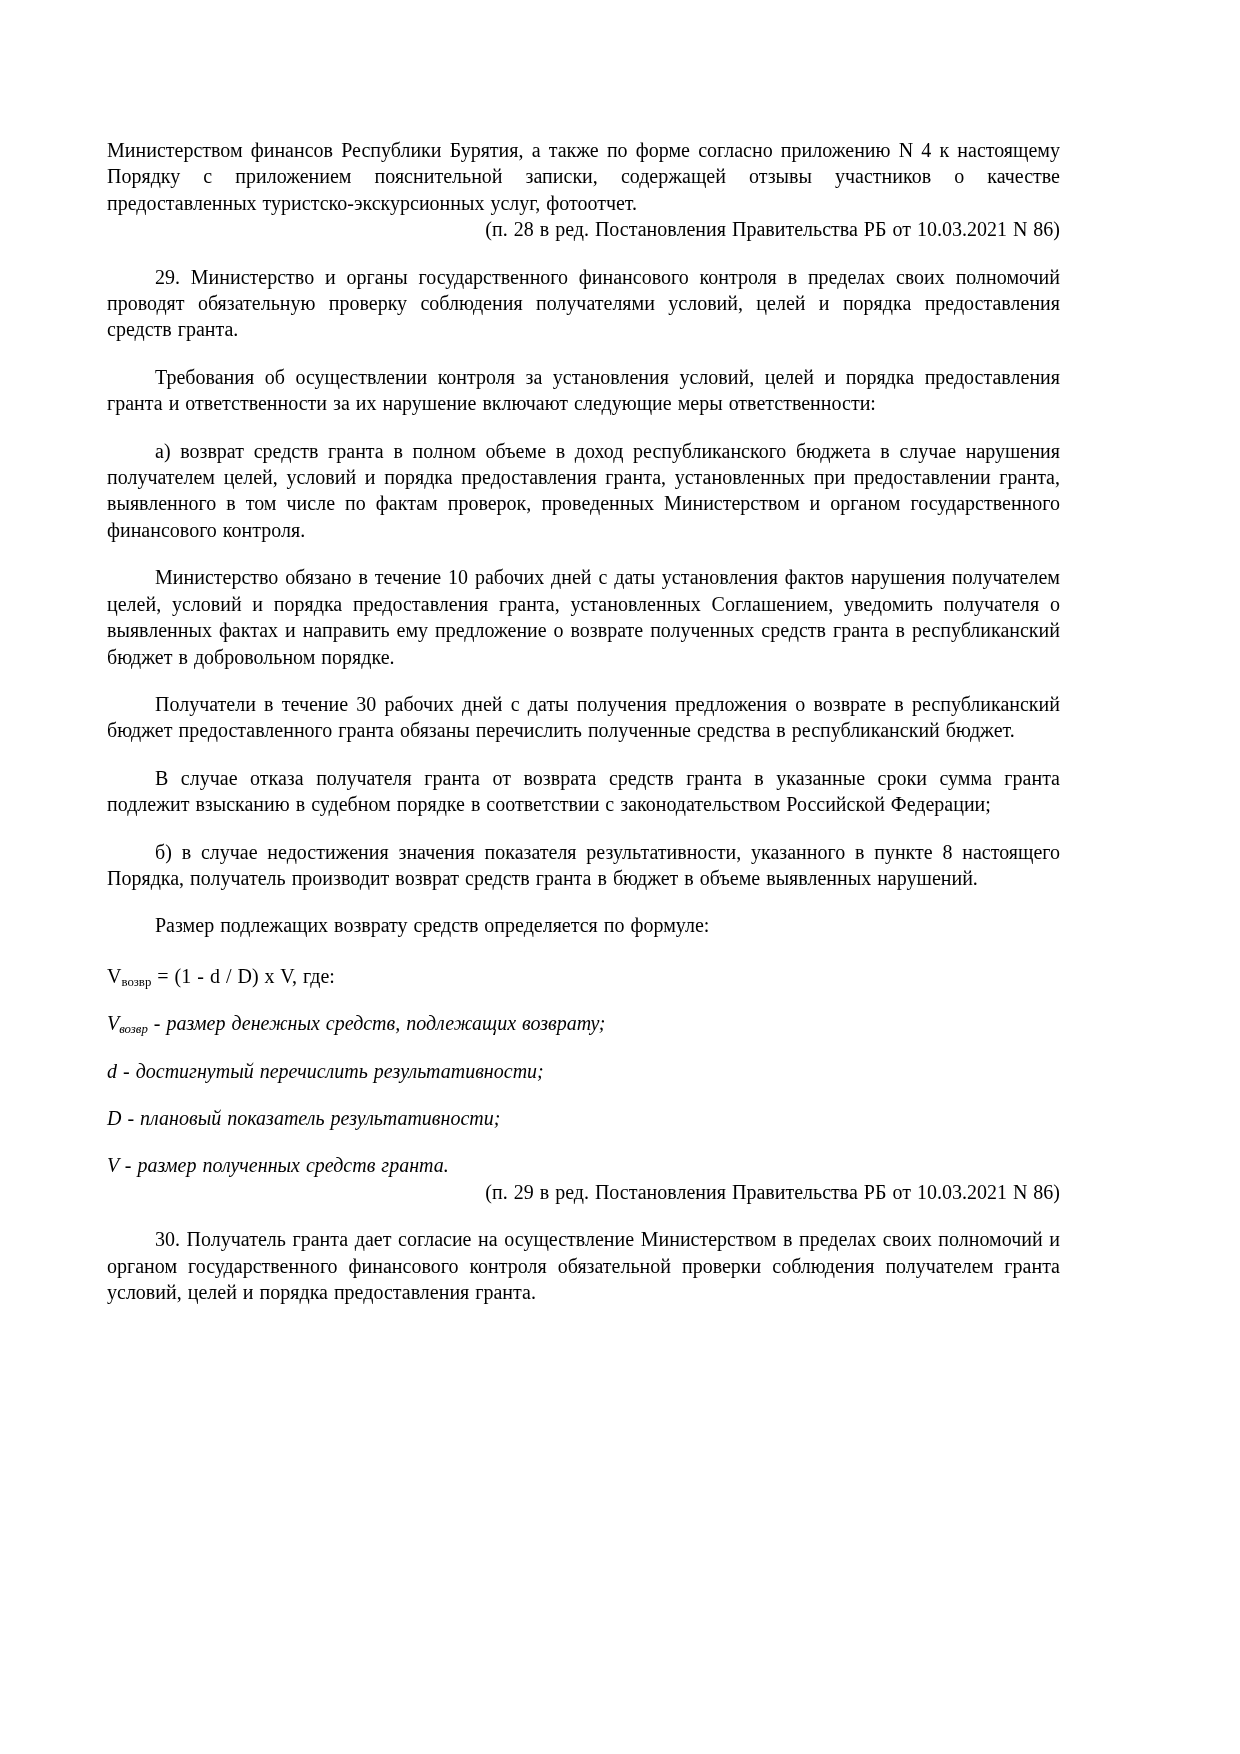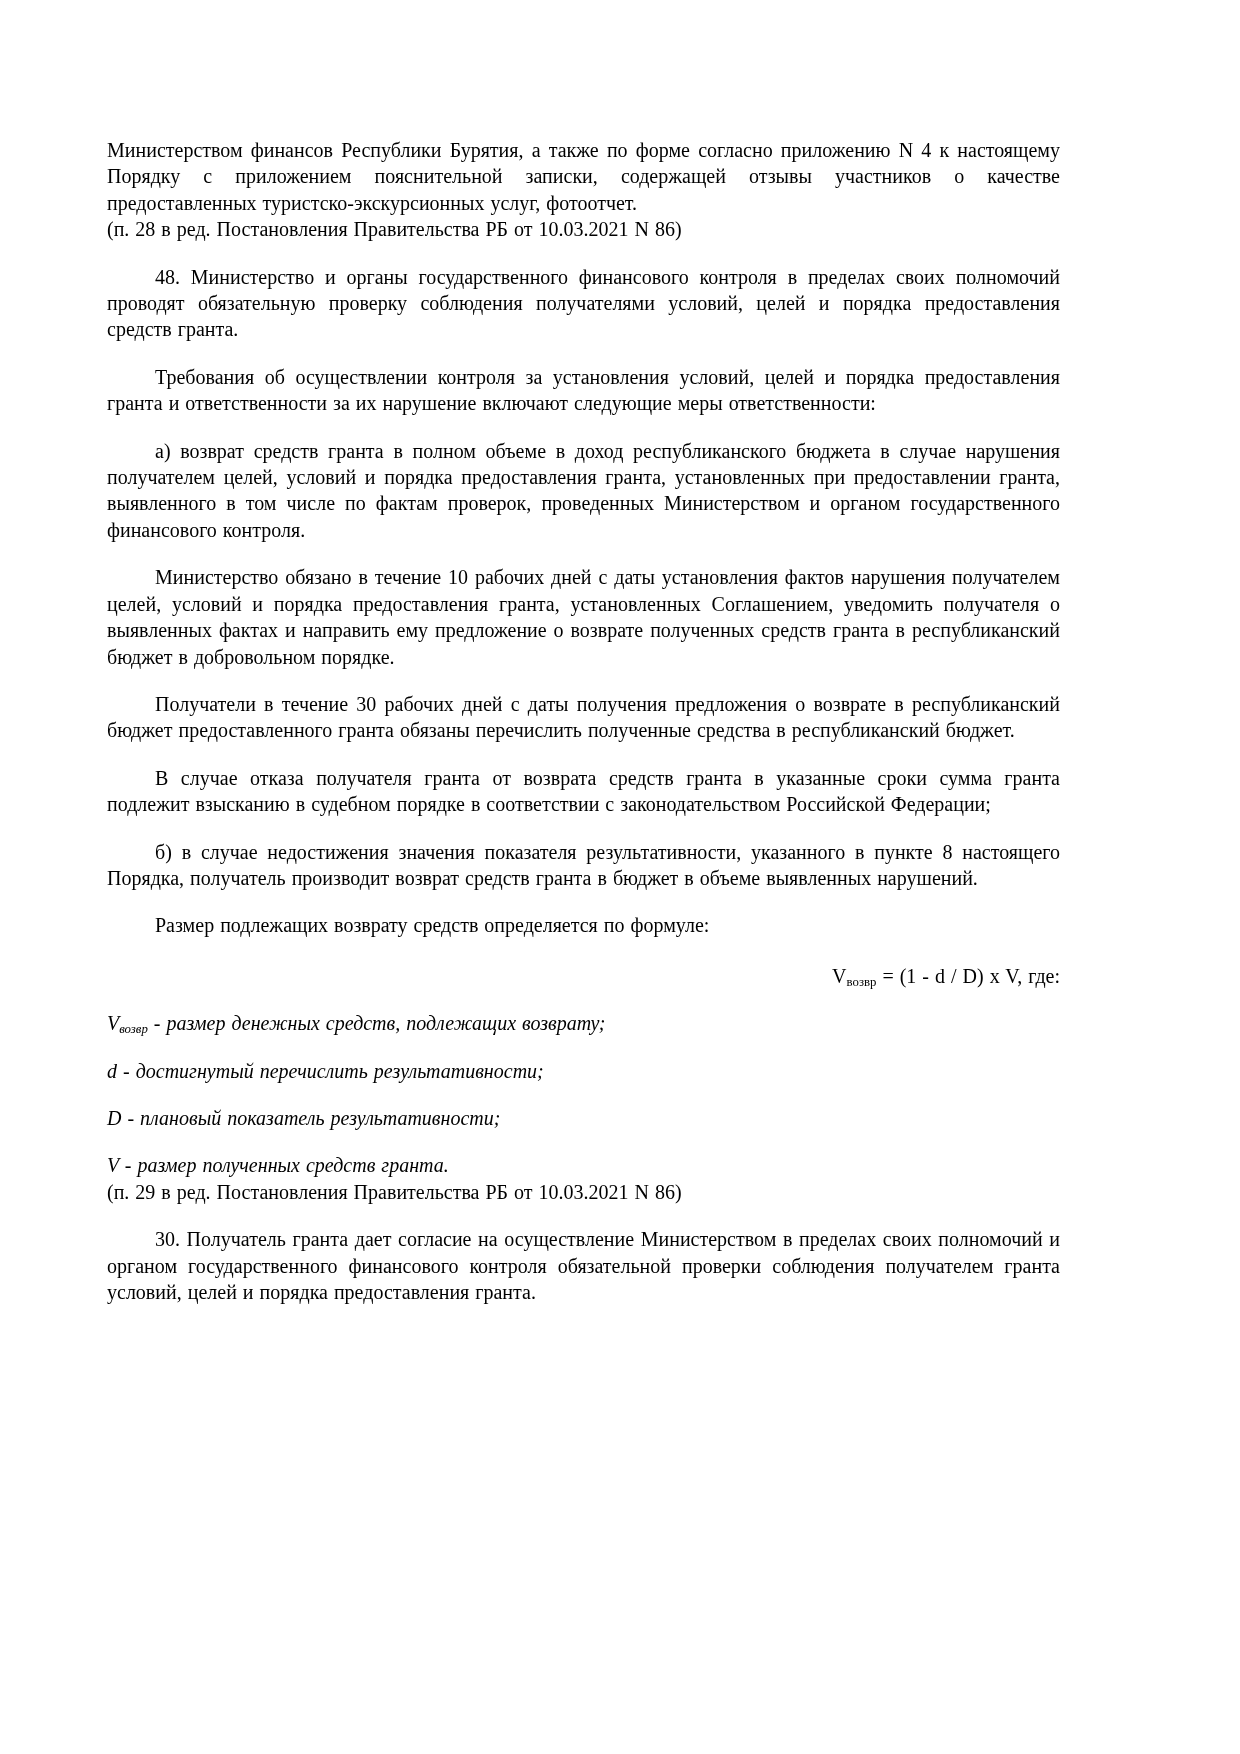--- a/index.html
+++ b/index.html
@@ -21,38 +21,38 @@
   .para {
     margin: 21px 0 0 0;
     font-size: 20px;
     line-height: 26.4px;
     text-align: justify;
     text-justify: inter-word;
     word-spacing: 1px;
   }
   .para.first { margin-top: 0; }
   .para.indent { text-indent: 48px; }
-  .para.note { margin-top: 0; text-align: left; }
-  .para.formula { text-align: right; text-indent: 0; margin-top: 24px; }
+  .para.note { margin-top: 0; text-align: right; }
+  .para.formula { text-align: left; text-indent: 0; margin-top: 24px; }
   .para.def { text-align: left; font-style: italic; }
   sub.sub {
     font-size: 0.64em;
     line-height: 0;
     vertical-align: -0.25em;
   }
 </style>
 </head>
 <body>
 
 <div class="page">
 
   <p class="para first">Министерством финансов Республики Бурятия, а также по форме согласно приложению N 4 к настоящему Порядку с приложением пояснительной записки, содержащей отзывы участников о качестве предоставленных туристско-экскурсионных услуг, фотоотчет.</p>
   <p class="para note">(п. 28 в ред. Постановления Правительства РБ от 10.03.2021 N 86)</p>
 
-  <p class="para indent">48. Министерство и органы государственного финансового контроля в пределах своих полномочий проводят обязательную проверку соблюдения получателями условий, целей и порядка предоставления средств гранта.</p>
+  <p class="para indent">29. Министерство и органы государственного финансового контроля в пределах своих полномочий проводят обязательную проверку соблюдения получателями условий, целей и порядка предоставления средств гранта.</p>
 
   <p class="para indent">Требования об осуществлении контроля за установления условий, целей и порядка предоставления гранта и ответственности за их нарушение включают следующие меры ответственности:</p>
 
   <p class="para indent">а) возврат средств гранта в полном объеме в доход республиканского бюджета в случае нарушения получателем целей, условий и порядка предоставления гранта, установленных при предоставлении гранта, выявленного в том числе по фактам проверок, проведенных Министерством и органом государственного финансового контроля.</p>
 
   <p class="para indent">Министерство обязано в течение 10 рабочих дней с даты установления фактов нарушения получателем целей, условий и порядка предоставления гранта, установленных Соглашением, уведомить получателя о выявленных фактах и направить ему предложение о возврате полученных средств гранта в республиканский бюджет в добровольном порядке.</p>
 
   <p class="para indent">Получатели в течение 30 рабочих дней с даты получения предложения о возврате в республиканский бюджет предоставленного гранта обязаны перечислить полученные средства в республиканский бюджет.</p>
 
   <p class="para indent">В случае отказа получателя гранта от возврата средств гранта в указанные сроки сумма гранта подлежит взысканию в судебном порядке в соответствии с законодательством Российской Федерации;</p>

